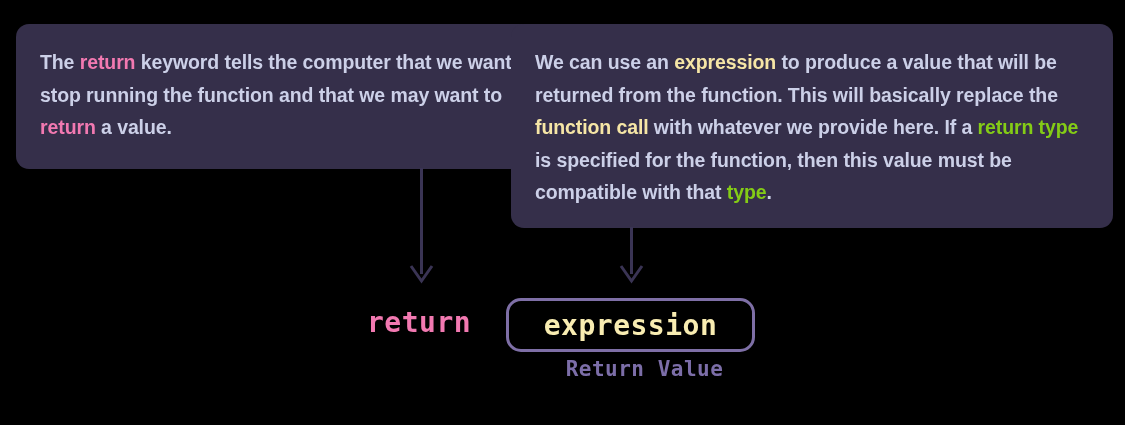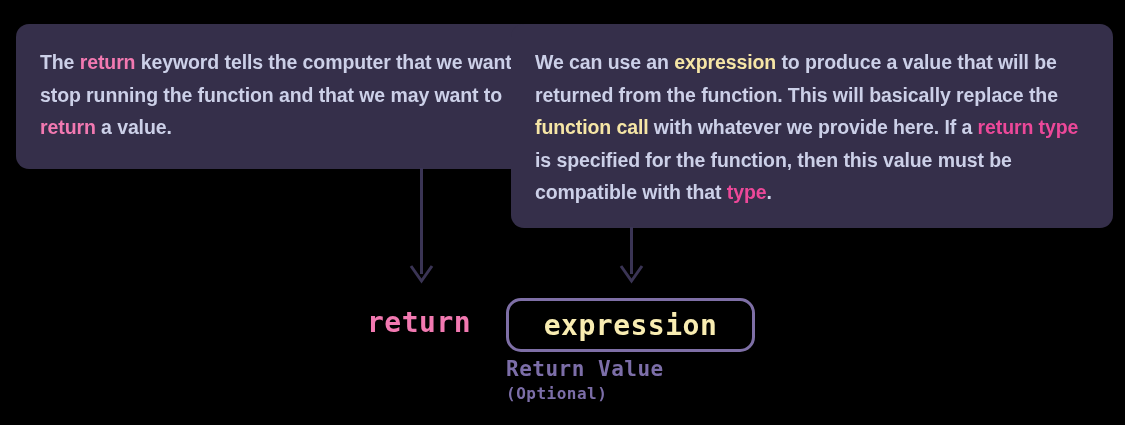--- a/index.html
+++ b/index.html
@@ -55,21 +55,21 @@
     width: 602px;
     height: 204px;
     padding: 22px 26px 0 24px;
     font-size: 19.5px;
     line-height: 32.5px;
   }
 
   
   .tok-pink   { color: #f279b1; }
   .tok-yellow { color: #f6e6a6; }
-  .tok-green  { color: #ec4899; }
+  .tok-green  { color: #84cc16; }
   .tok-italic { }
 
   
   .arrow {
     position: absolute;
     overflow: visible;
   }
 
   #arrow-left  { left: 406px; top: 168px; }
   #arrow-right { left: 616px; top: 227px; }
@@ -105,22 +105,23 @@
     font-family: "DejaVu Sans Mono", monospace;
     font-size: 28px;
     font-weight: bold;
     color: #f8ecb1;
     letter-spacing: 0.5px;
     white-space: nowrap;
   }
 
   .caption {
     position: absolute;
-    left: 506px;
+    left: 520px;
     width: 249px;
+    text-align: center;
     font-family: "DejaVu Sans Mono", monospace;
     font-weight: bold;
     color: #7c6ea8;
     white-space: nowrap;
   }
   #caption-main {
     top: 357px;
     font-size: 21px;
     letter-spacing: 0.5px;
   }
@@ -153,15 +154,14 @@
     <polyline points="5,39 15.5,54 26,39" fill="none" stroke="#3a3454" stroke-width="3" stroke-linecap="butt" stroke-linejoin="miter"></polyline>
   </svg>
 
   <div class="kw-return">return</div>
 
   <div class="expr-box">
     <span class="expr-text">expression</span>
   </div>
 
   <div class="caption" id="caption-main">Return Value</div>
-  <div class="caption" id="caption-sub">(Optional)</div>
 
 </div>
 
 </body></html>

